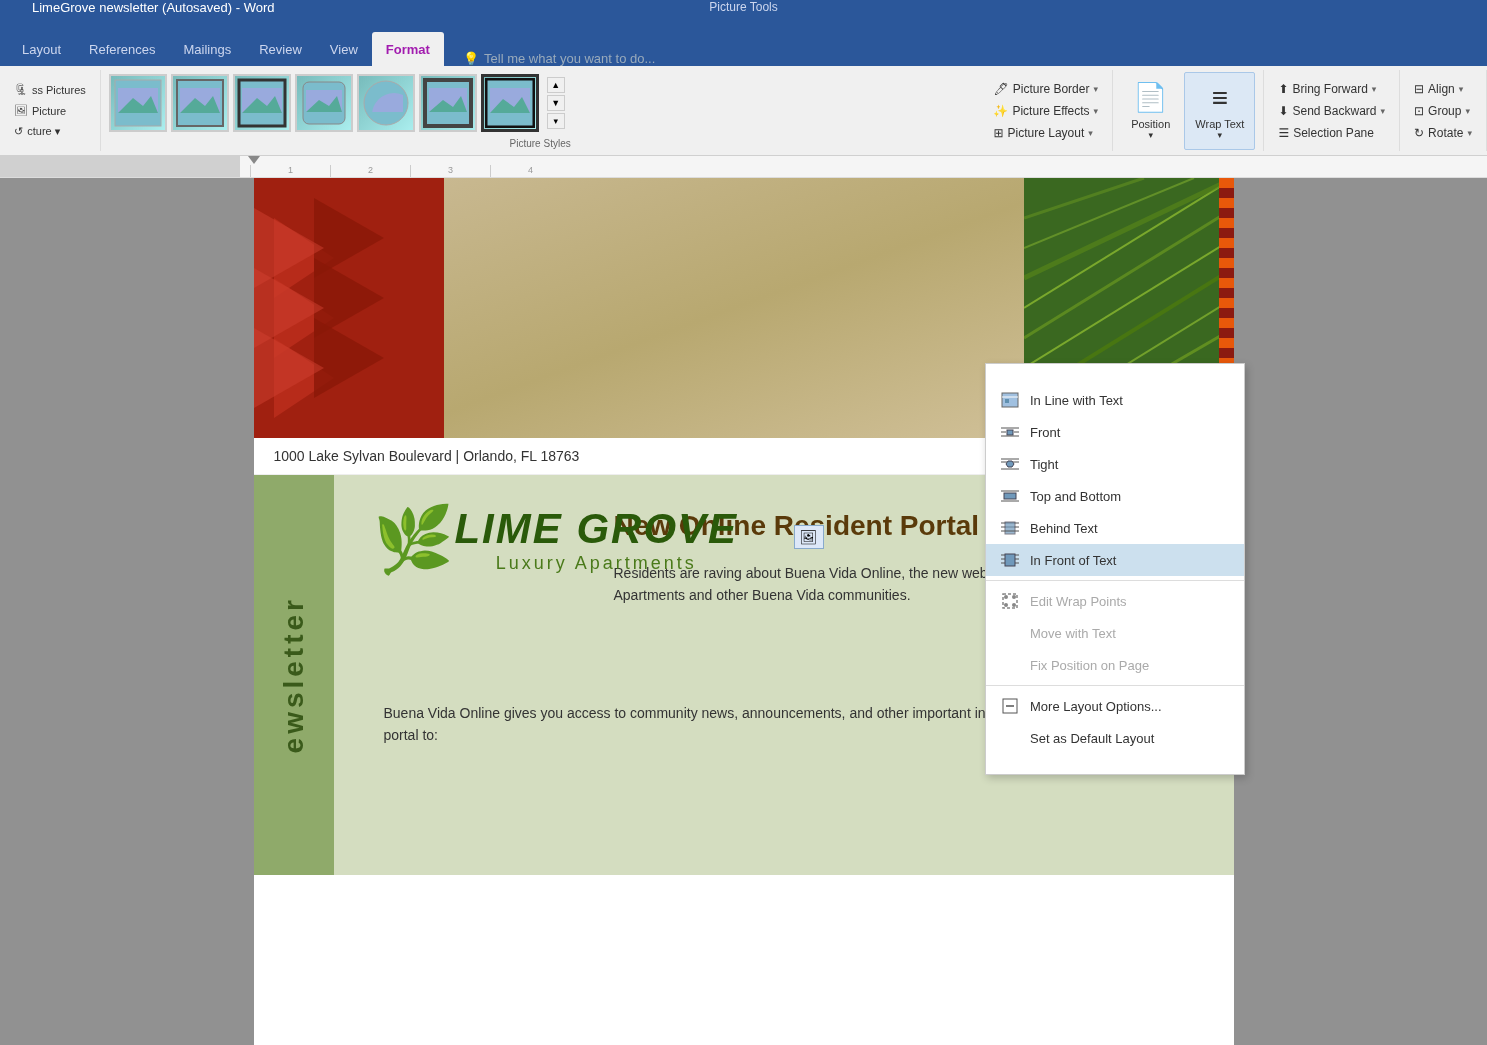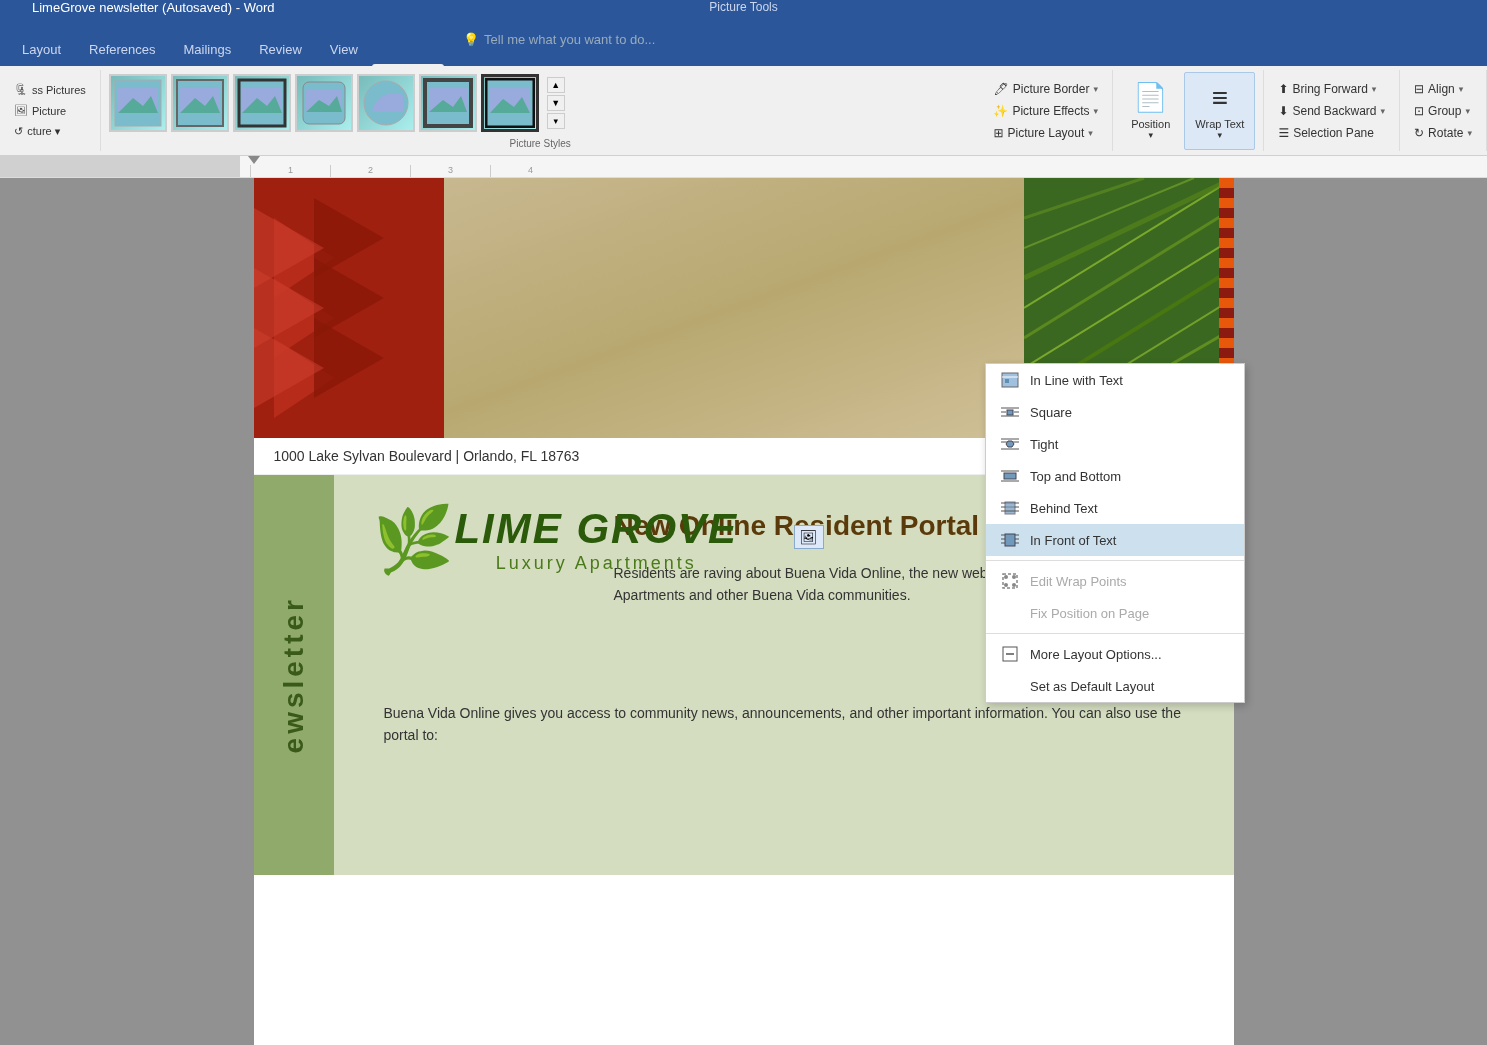--- a/index.html
+++ b/index.html
@@ -20,21 +20,21 @@
       left: 50%;
       transform: translateX(-50%);
       color: #ccd6ee;
       font-size: 12px;
     }
 
     
     .ribbon-tabs {
       background: #2b579a;
       display: flex;
-      align-items: flex-start;
+      align-items: flex-end;
       padding-left: 8px;
       height: 34px;
     }
     .ribbon-tab {
       padding: 6px 14px;
       color: #ccd6ee;
       font-size: 13px;
       cursor: pointer;
       border-radius: 3px 3px 0 0;
       height: 100%;
@@ -336,21 +336,21 @@
     
     .dropdown-menu {
       position: absolute;
       top: 185px;
       left: 985px;
       background: white;
       border: 1px solid #ccc;
       box-shadow: 2px 3px 8px rgba(0,0,0,0.2);
       width: 260px;
       z-index: 100;
-      padding: 0 0;
+      padding: 20px 0;
     }
     .menu-item {
       display: flex;
       align-items: center;
       padding: 6px 14px;
       cursor: pointer;
       font-size: 13px;
       color: #333;
       gap: 10px;
     }
@@ -647,21 +647,21 @@
         <span class="menu-icon">
           <svg width="18" height="16" viewBox="0 0 18 16">
             <rect x="0" y="2" width="18" height="12" fill="none"></rect>
             <line x1="0" y1="4" x2="18" y2="4" stroke="#555" stroke-width="1"></line>
             <line x1="0" y1="8" x2="5" y2="8" stroke="#555" stroke-width="1"></line>
             <rect x="6" y="6" width="6" height="5" fill="#7099bb" stroke="#445" stroke-width="1"></rect>
             <line x1="13" y1="8" x2="18" y2="8" stroke="#555" stroke-width="1"></line>
             <line x1="0" y1="12" x2="18" y2="12" stroke="#555" stroke-width="1"></line>
           </svg>
         </span>
-        <span>Square</span>
+        <span>Front</span>
       </div>
       <div class="menu-item">
         <span class="menu-icon">
           <svg width="18" height="16" viewBox="0 0 18 16">
             <line x1="0" y1="3" x2="18" y2="3" stroke="#555" stroke-width="1"></line>
             <line x1="0" y1="6" x2="6" y2="6" stroke="#555" stroke-width="1"></line>
             <path d="M7 5 L11 5 L13 8 L11 11 L7 11 L5 8 Z" fill="#7099bb" stroke="#445" stroke-width="1"></path>
             <line x1="12" y1="6" x2="18" y2="6" stroke="#555" stroke-width="1"></line>
             <line x1="0" y1="13" x2="18" y2="13" stroke="#555" stroke-width="1"></line>
           </svg>
@@ -708,20 +708,24 @@
             <circle cx="4" cy="4" r="2" fill="#888"></circle>
             <circle cx="12" cy="4" r="2" fill="#888"></circle>
             <circle cx="4" cy="12" r="2" fill="#888"></circle>
             <circle cx="12" cy="12" r="2" fill="#888"></circle>
           </svg>
         </span>
         <span>Edit Wrap Points</span>
       </div>
       <div class="menu-item disabled">
         <span class="menu-icon"></span>
+        <span>Move with Text</span>
+      </div>
+      <div class="menu-item disabled">
+        <span class="menu-icon"></span>
         <span>Fix Position on Page</span>
       </div>
       <div class="menu-separator"></div>
       <div class="menu-item">
         <span class="menu-icon">
           <svg width="16" height="16" viewBox="0 0 16 16">
             <rect x="1" y="1" width="14" height="14" fill="none" stroke="#555" stroke-width="1"></rect>
             <line x1="4" y1="8" x2="12" y2="8" stroke="#555" stroke-width="1.5"></line>
           </svg>
         </span>

